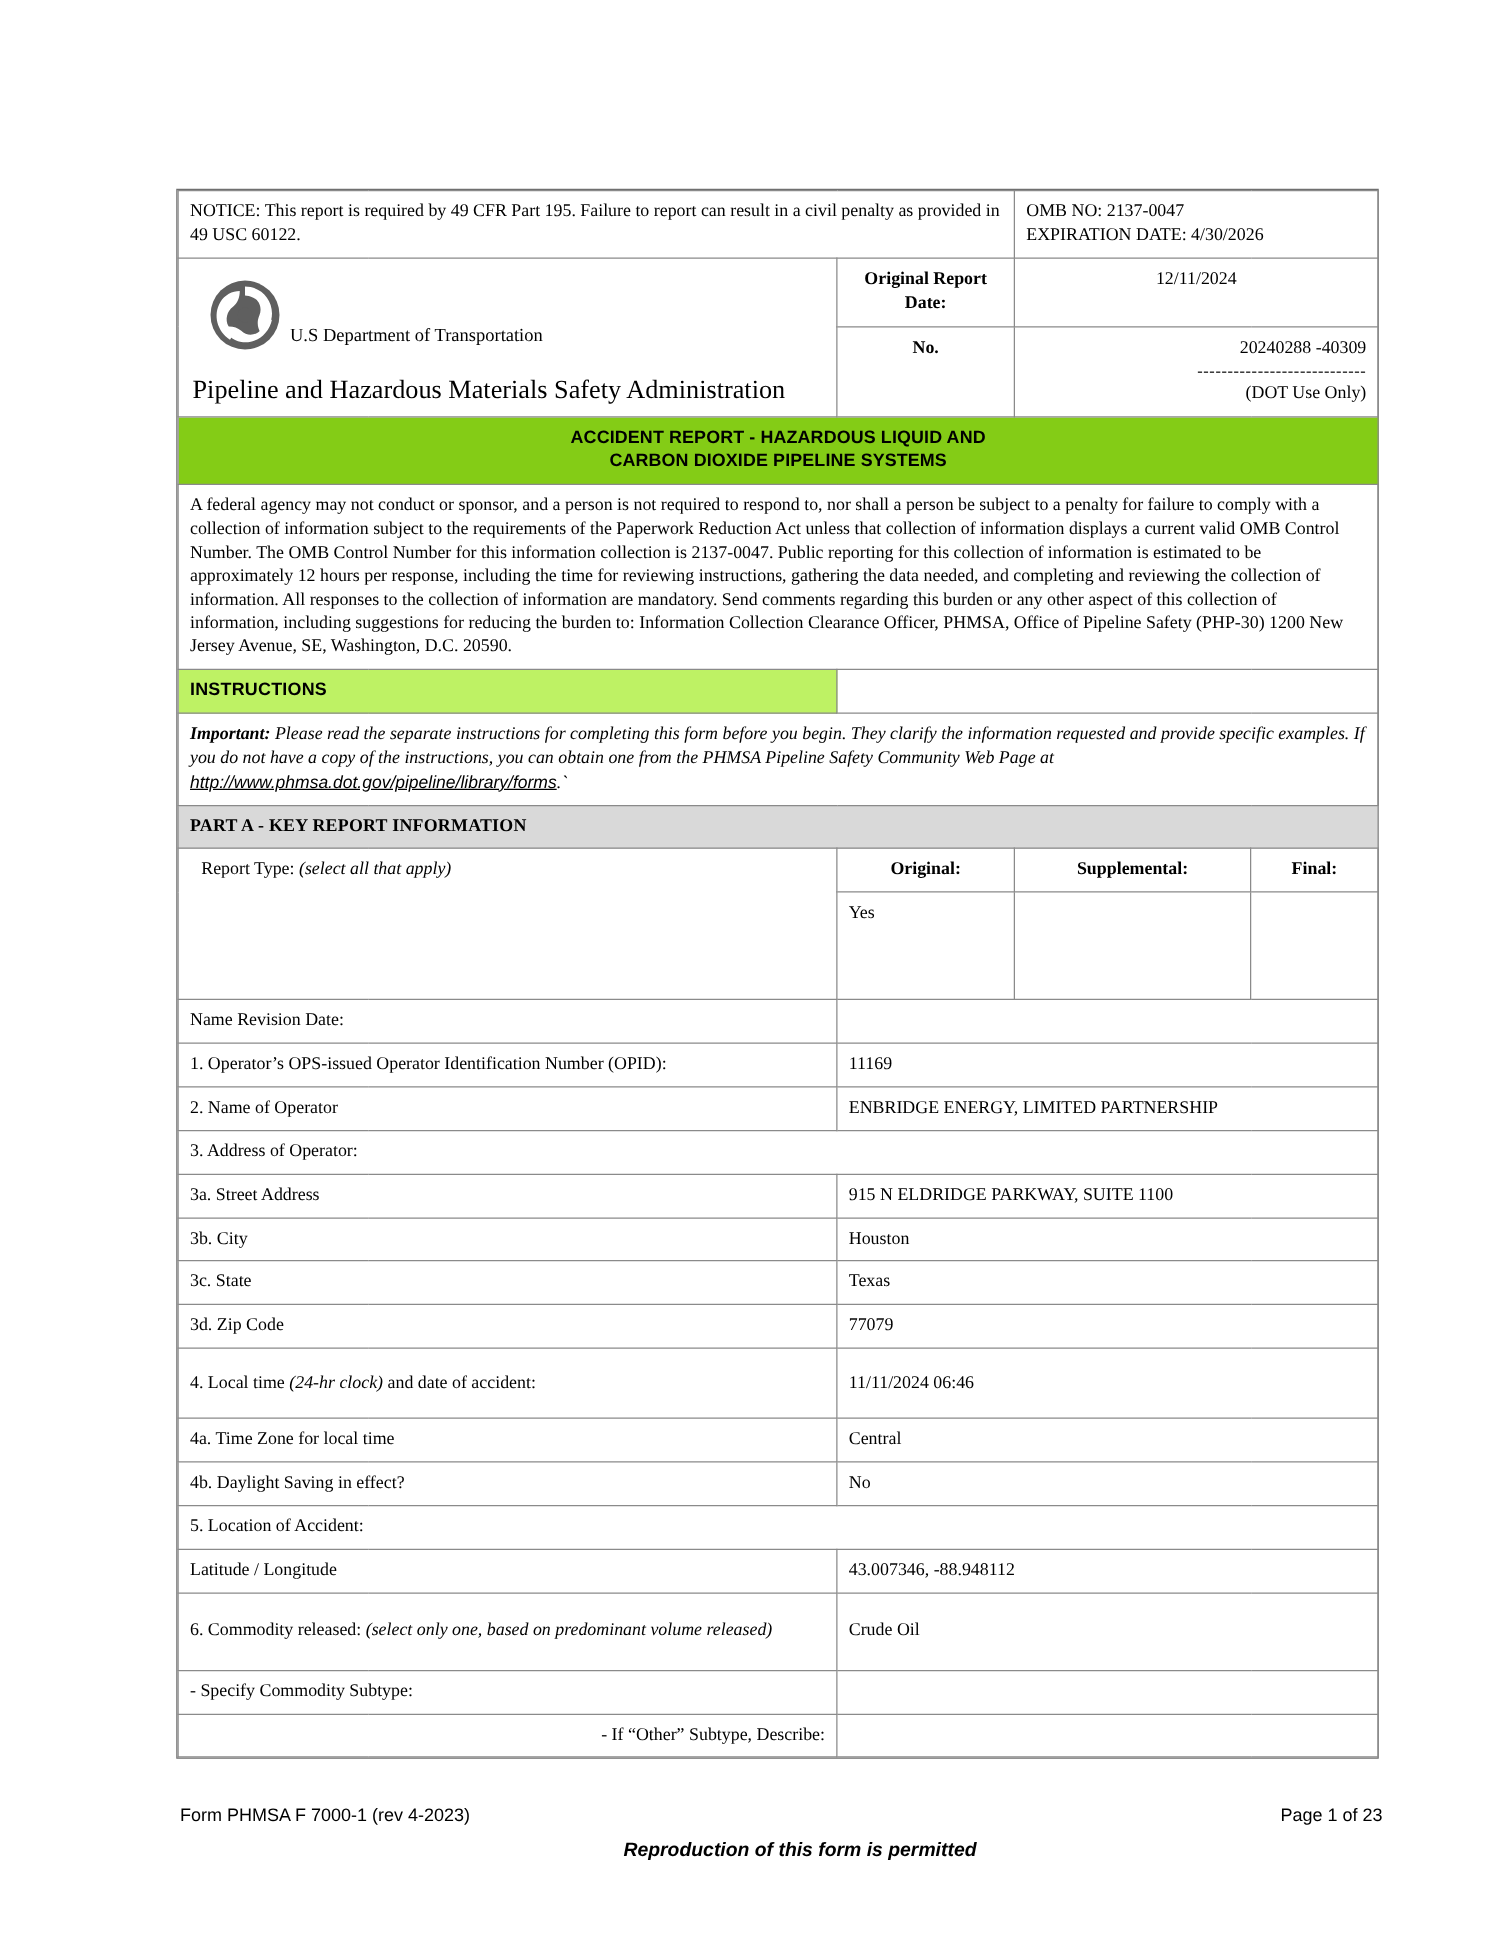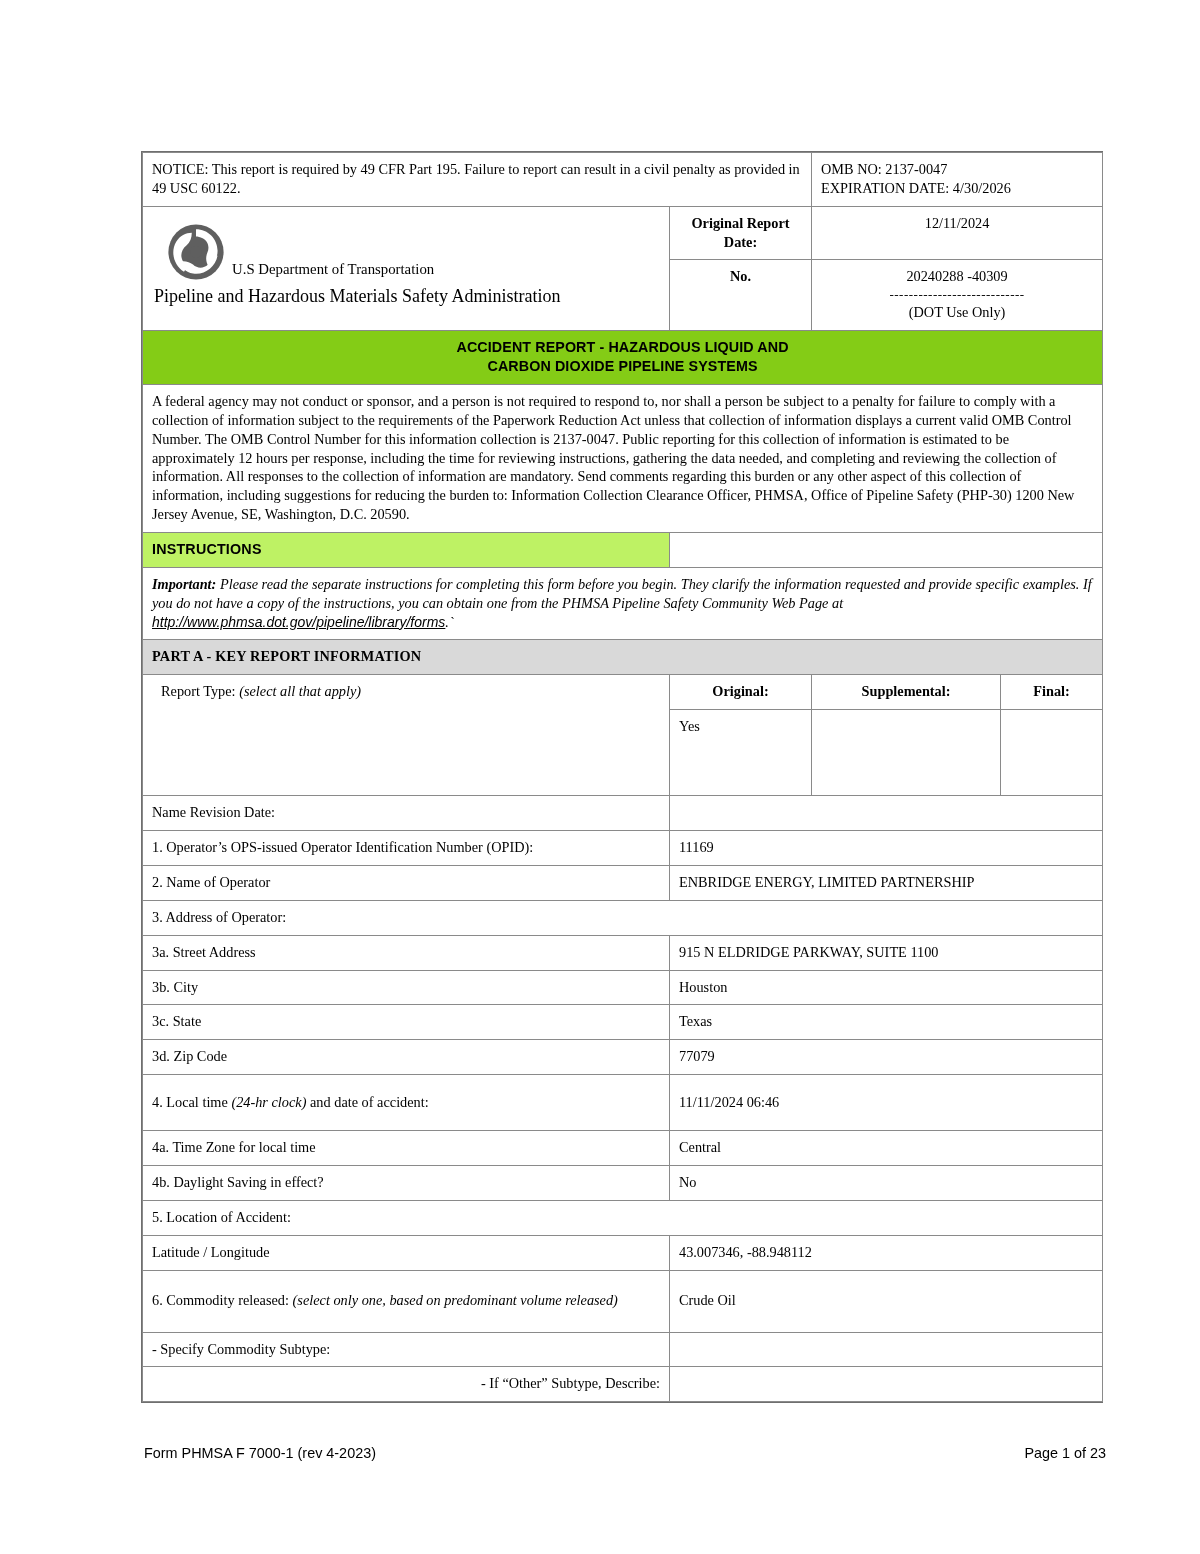--- a/index.html
+++ b/index.html
@@ -72,39 +72,39 @@
   .dot-mark {
     width: 60px; height: 60px;
     flex: 0 0 60px;
     margin-left: 14px;
   }
   .dot-line1 {
     font-size: 14.8px;
     padding-bottom: 2px;
   }
   .dot-line2 {
-    font-size: 18px;
-    margin-top: 3px;
+    font-size: 21px;
+    margin-top: 16px;
     padding-left: 2px;
   }
   .lbl-bold-c {
     text-align: center;
     font-weight: bold;
     font-size: 14.4px;
     padding-top: 12px;
     line-height: 1.3;
     font-family: Liberation Serif, serif;
   }
   .val-c {
     text-align: center;
     font-size: 14.6px;
     padding-top: 14px;
   }
   .dotuse {
-    text-align: center;
+    text-align: right;
     font-size: 14.4px;
     padding-top: 12px;
     line-height: 1.35;
   }
   .dashes {
     letter-spacing: 0.5px;
     font-size: 13px;
   }
 
   
@@ -404,15 +404,16 @@
 
     </tbody>
       </table>
   </div>
 
   <div class="footer">
     <div class="footer-row">
       <span>Form PHMSA F 7000-1 (rev 4-2023)</span>
       <span>Page 1 of 23</span>
     </div>
+    <div class="footer-center">Reproduction of this form is permitted</div>
   </div>
 
 </div>
 
 </body></html>

